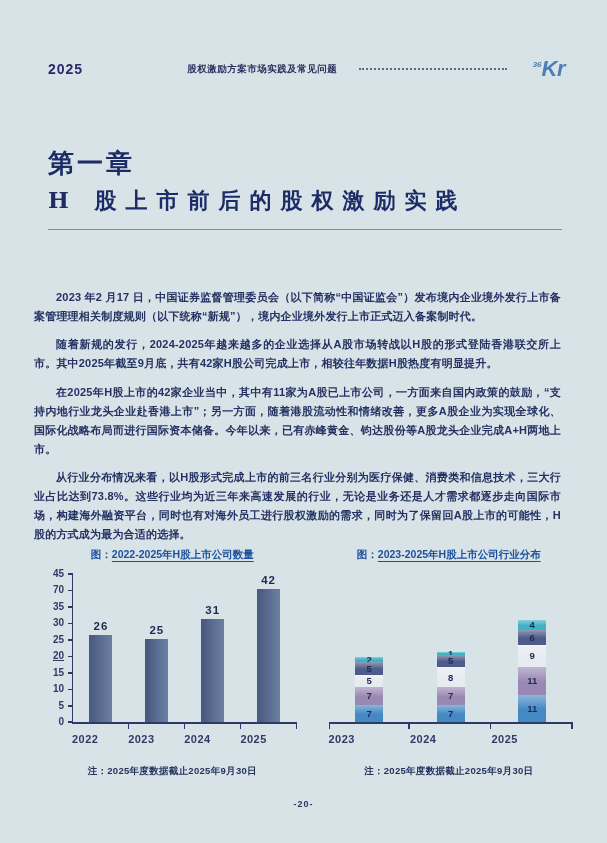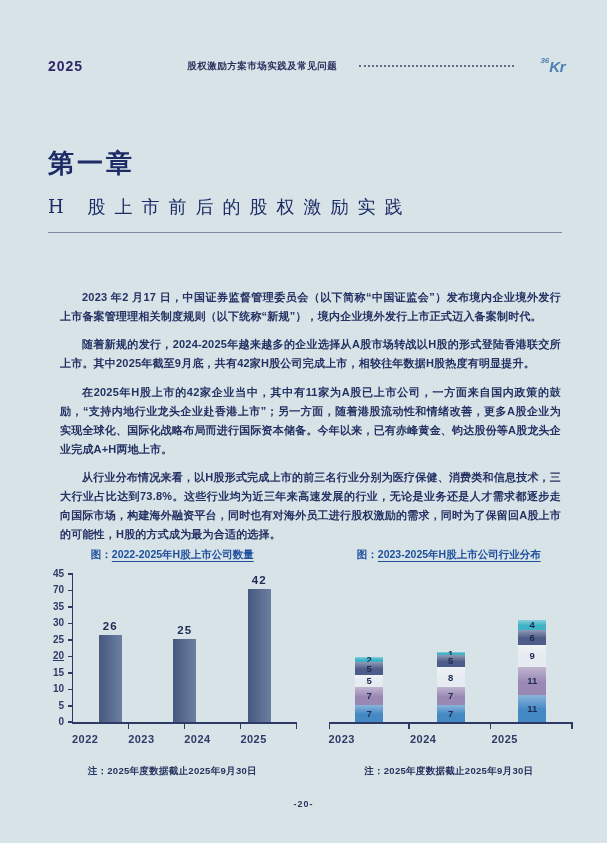--- a/index.html
+++ b/index.html
@@ -34,40 +34,40 @@
     font-size:9.5px;font-weight:700;color:#2a2f5e;
     margin-left:92px;white-space:nowrap;letter-spacing:.5px;
   }
   .hdr-dots{
     flex:1;height:0;margin:0 14px 0 10px;
     border-top:2px dotted #3a3f6e;
     opacity:.75;
   }
   .hdr-logo{color:var(--logo);font-weight:800;white-space:nowrap;}
   .hdr-logo .sup{font-size:8px;vertical-align:9px;font-style:italic;}
-  .hdr-logo .main{font-size:15px;font-style:italic;letter-spacing:-.5px;margin-top:12px;}
+  .hdr-logo .main{font-size:22px;font-style:italic;letter-spacing:-.5px;margin-top:12px;}
   
   .chapter{position:absolute;top:146px;left:48px;right:45px;}
   .chapter-kicker{
     font-family:"DejaVu Serif","Liberation Serif",serif;
     font-size:26px;font-weight:700;color:var(--navy);
     letter-spacing:3px;
   }
   .chapter-title{
-    margin-top:14px;
+    margin-top:5px;
     font-family:"DejaVu Serif","Liberation Serif",serif;
-    font-size:18px;font-weight:400;color:var(--navy);
+    font-size:22px;font-weight:700;color:var(--navy);
     letter-spacing:9px;white-space:nowrap;
   }
   .chapter-rule{
     margin-top:13px;border:none;
     border-top:1.6px solid var(--rule);
   }
   
-  .bodytext{position:absolute;top:288px;left:60px;right:46px;}
+  .bodytext{position:absolute;top:288px;left:34px;right:46px;}
   .bodytext p{
     font-size:11px;line-height:1.74;font-weight:600;
     color:var(--ink);text-align:justify;text-indent:2em;
     margin-bottom:9px;letter-spacing:.2px;
   }
   
   .charts{position:absolute;top:548px;left:48px;right:34px;display:flex;gap:28px;}
   .chart-col{flex:1;display:flex;flex-direction:column;}
   .chart-title{
     font-size:10.5px;font-weight:700;color:var(--link);
@@ -192,20 +192,24 @@
             <div class="bar-row">
               <div class="bar-cell">
                 <div class="bar-value">26</div>
                 <div class="bar" style="height: 86.6667px;"></div>
               </div>
               <div class="bar-cell">
                 <div class="bar-value">25</div>
                 <div class="bar" style="height: 83.3333px;"></div>
               </div>
               <div class="bar-cell">
+                <div class="bar-value">31</div>
+                <div class="bar" style="height: 103.333px;"></div>
+              </div>
+              <div class="bar-cell">
                 <div class="bar-value">42</div>
                 <div class="bar" style="height: 140px;"></div>
               </div>
             </div>
           </div>
       </div>
       <div class="xlabels" id="left-xlabels">
           <div class="xlabel">2022</div>
           <div class="xlabel">2023</div>
           <div class="xlabel">2024</div>

